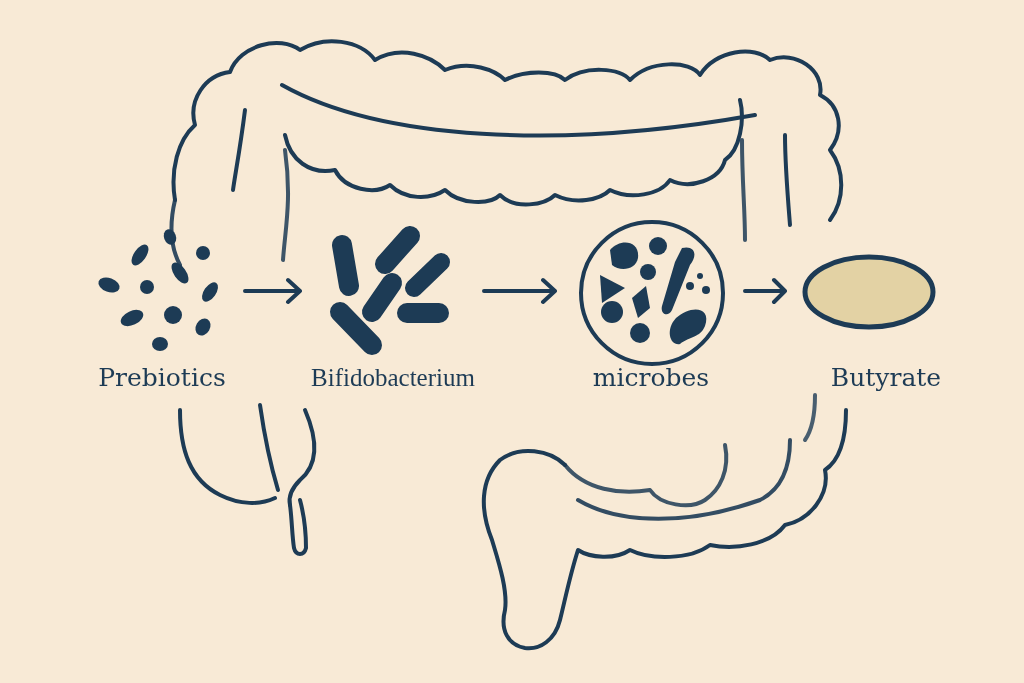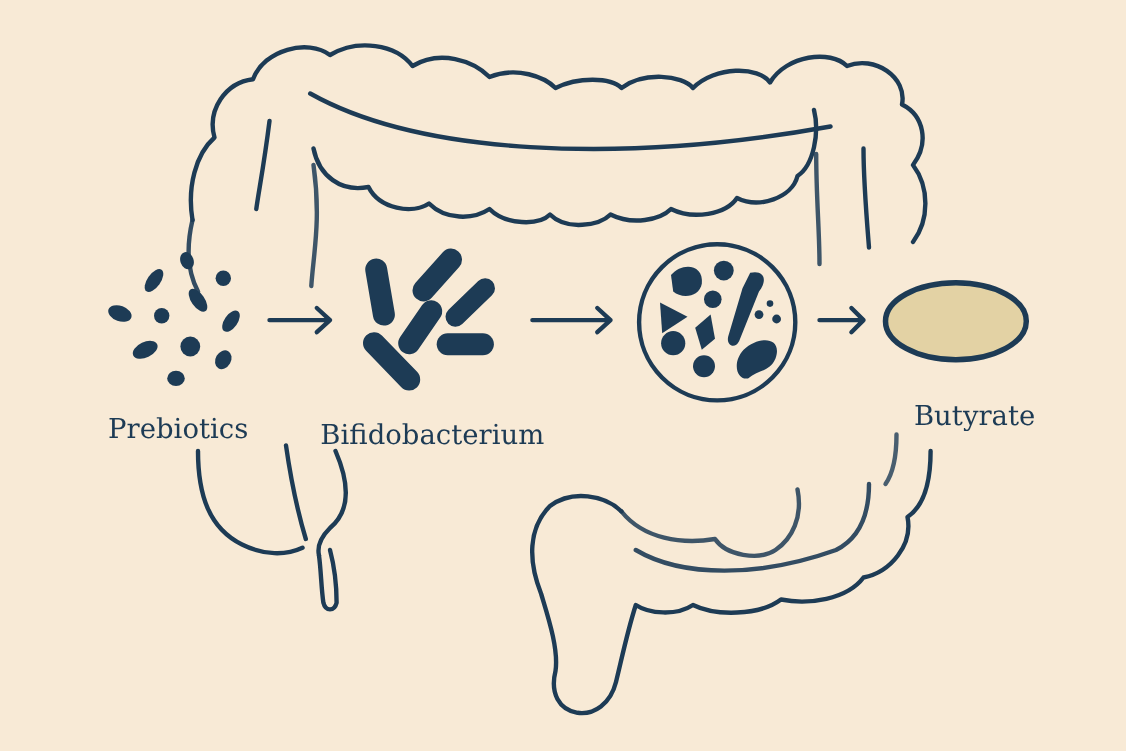--- a/index.html
+++ b/index.html
@@ -94,17 +94,18 @@
 
   <g fill="none" stroke="#1d3b55" stroke-width="4" stroke-linecap="round" stroke-linejoin="round">
     <path d="M745,291 L785,291 M774,280 L785,291 L774,302"></path>
   </g>
 
   <g>
     <ellipse cx="869" cy="292" rx="64" ry="35" fill="#e3d2a4" stroke="#1d3b55" stroke-width="5"></ellipse>
   </g>
 </svg>
 
-<div class="label" style="left:82px;top:363px;width:160px;margin-top:12px;">Prebiotics</div>
-<div class="label" style="left:282px;top:381px;width:222px;">Bifidobacterium</div>
+<div class="label" style="left:82px;top:363px;width:160px;">Prebiotics</div>
+<div class="label" style="left:282px;top:363px;width:222px;font-family:Liberation Serif, serif;">Bifidobacterium</div>
 <div class="label" style="left:520px;top:363px;width:262px;">
+  <div>microbes</div>
 </div>
 <div class="label" style="left:816px;top:363px;width:140px;">Butyrate</div>
 
 </body></html>

